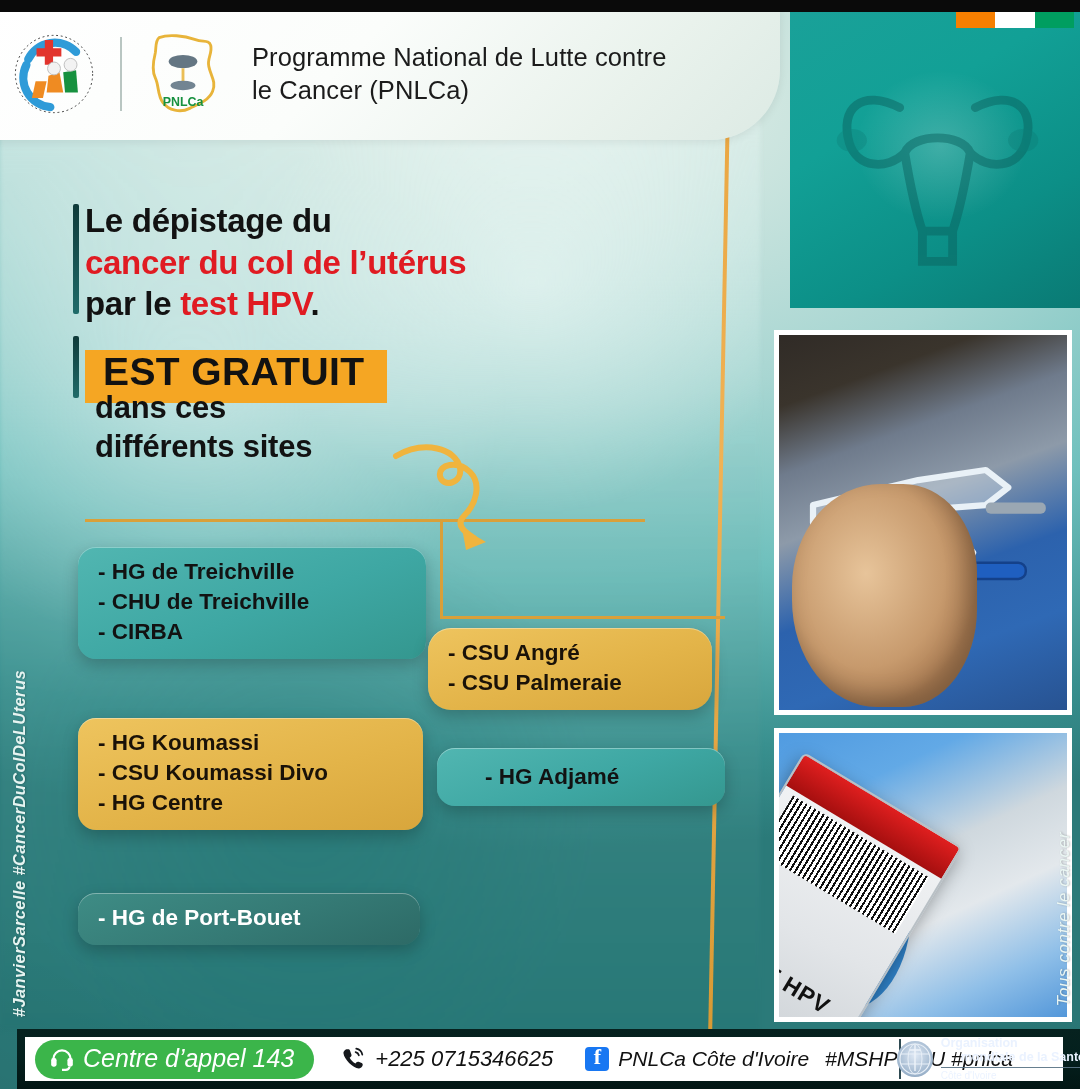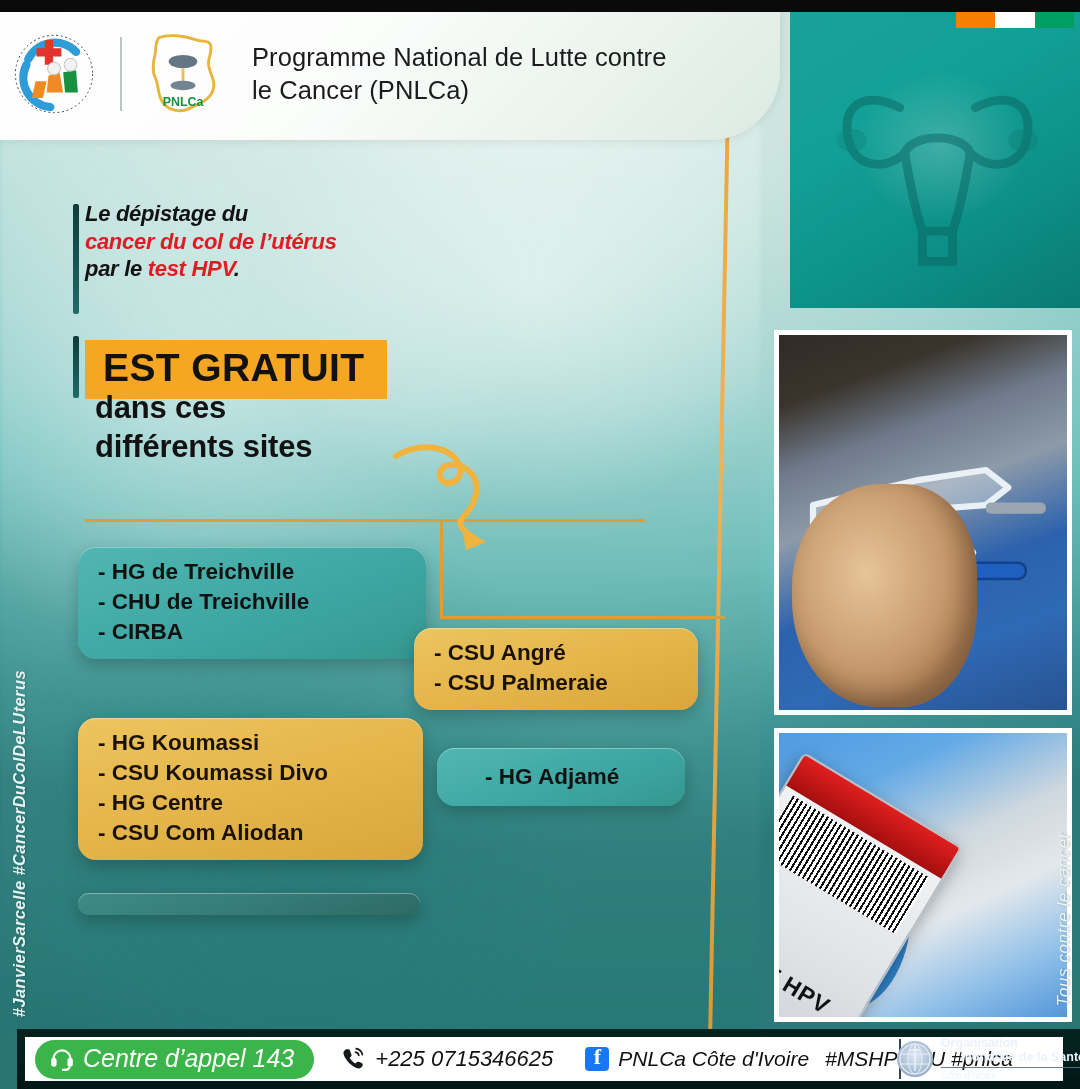--- a/index.html
+++ b/index.html
@@ -134,31 +134,32 @@
     writing-mode:vertical-rl; transform:rotate(180deg);
     color:#eaf6f3; font-size:17px; font-style:italic;
     letter-spacing:.6px; text-shadow:0 1px 2px rgba(0,0,0,.3);
     z-index:30; white-space:nowrap;
   }
 
   
   .headline{ position:absolute; left:85px; top:200px; width:580px; z-index:25;}
   .hl-bar{ position:absolute; left:-12px; top:4px; width:6px; height:110px;
     background:linear-gradient(180deg,#0f3b3a,#1f6b69); border-radius:2px;}
-  .hl-line{ font-size:22px; font-weight:900; color:#121212; line-height:1.26;
-    letter-spacing:-.3px; white-space:nowrap;font-style:italic;}
+  .hl-line{ font-size:33px; font-weight:900; color:#121212; line-height:1.26;
+    letter-spacing:-.3px; white-space:nowrap;}
   .hl-red{ color:#e01b22; }
 
   .gratuit-wrap{ position:absolute; left:85px; top:340px; z-index:25;}
   .gratuit-bar{ position:absolute; left:-12px; top:-4px; width:6px; height:62px;
     background:linear-gradient(180deg,#0f3b3a,#1f6b69); border-radius:2px;}
   .gratuit{
     display:inline-block; background:#f5a623; color:#121212;
     font-size:39px; font-weight:900; letter-spacing:.4px;
-    padding:6px 22px 9px 18px;
+    padding:0 22px 9px 18px;
+    margin-top:10px;
   }
 
   .subhead{ position:absolute; left:95px; top:389px; z-index:25;
     font-size:31px; font-weight:900; color:#121212; line-height:1.25; letter-spacing:-.2px;}
 
   
   .arrow-doodle{ position:absolute; left:390px; top:442px; width:120px; height:120px; z-index:26;}
 
   
   .connector{ position:absolute; z-index:22; background:#d9a03a; }
@@ -174,23 +175,23 @@
   }
   .box .item{ font-size:22.5px; font-weight:900; line-height:1.33; white-space:nowrap;}
   .box.teal{ background:linear-gradient(160deg,#51b6b1 0%, #3ea7a3 55%, #34978f 100%); }
   .box.teal .item{ color:#121212; }
   .box.gold{ background:linear-gradient(165deg,#eec45e 0%, #e3b449 55%, #d8a63c 100%); }
   .box.gold .item{ color:#1a1208; }
   .box.dark{ background:linear-gradient(160deg,#3e8c85 0%, #357a75 55%, #2d6a66 100%); }
   .box.dark .item{ color:#ffffff; }
 
   #box-treichville{ left:78px; top:547px; width:348px; }
-  #box-angre{ left:414px; top:628px; width:284px; }
+  #box-angre{ left:428px; top:628px; width:284px;border-radius:23px; }
   #box-koumassi{ left:78px; top:718px; width:345px; }
-  #box-adjame{ left:437px; top:748px; width:248px; padding-top:14px; padding-bottom:14px;padding-left:48px; }
+  #box-adjame{ left:437px; top:748px; width:288px; padding-top:14px; padding-bottom:14px;padding-left:48px; }
   #box-portbouet{ left:78px; top:893px; width:342px; }
 
   
   .footer{
     position:absolute; left:17px; bottom:0; width:1080px; height:60px;
     background:linear-gradient(180deg,#06221f 0%, #04201e 45%, #021614 100%);
     z-index:50;
   }
   .footer-white{
     position:absolute; left:8px; top:8px; width:1038px; height:44px;
@@ -351,28 +352,28 @@
 
   <div class="box gold" id="box-angre">
     <div class="item">- CSU Angré</div>
     <div class="item">- CSU Palmeraie</div>
   </div>
 
   <div class="box gold" id="box-koumassi">
     <div class="item">- HG Koumassi</div>
     <div class="item">- CSU Koumassi Divo</div>
     <div class="item">- HG Centre</div>
-    <div class="item">- CSU Com Aliodan</div>
   </div>
 
   <div class="box teal" id="box-adjame">
     <div class="item">- HG Adjamé</div>
   </div>
 
   <div class="box dark" id="box-portbouet">
+    <div class="item">- HG de Port-Bouet</div>
   </div>
 
   <div class="v-left">#JanvierSarcelle #CancerDuColDeLUterus</div>
   <div class="v-right">Tous contre le cancer</div>
 
   <div class="vignette"></div>
 
   <div class="footer">
     <div class="footer-white">
 

